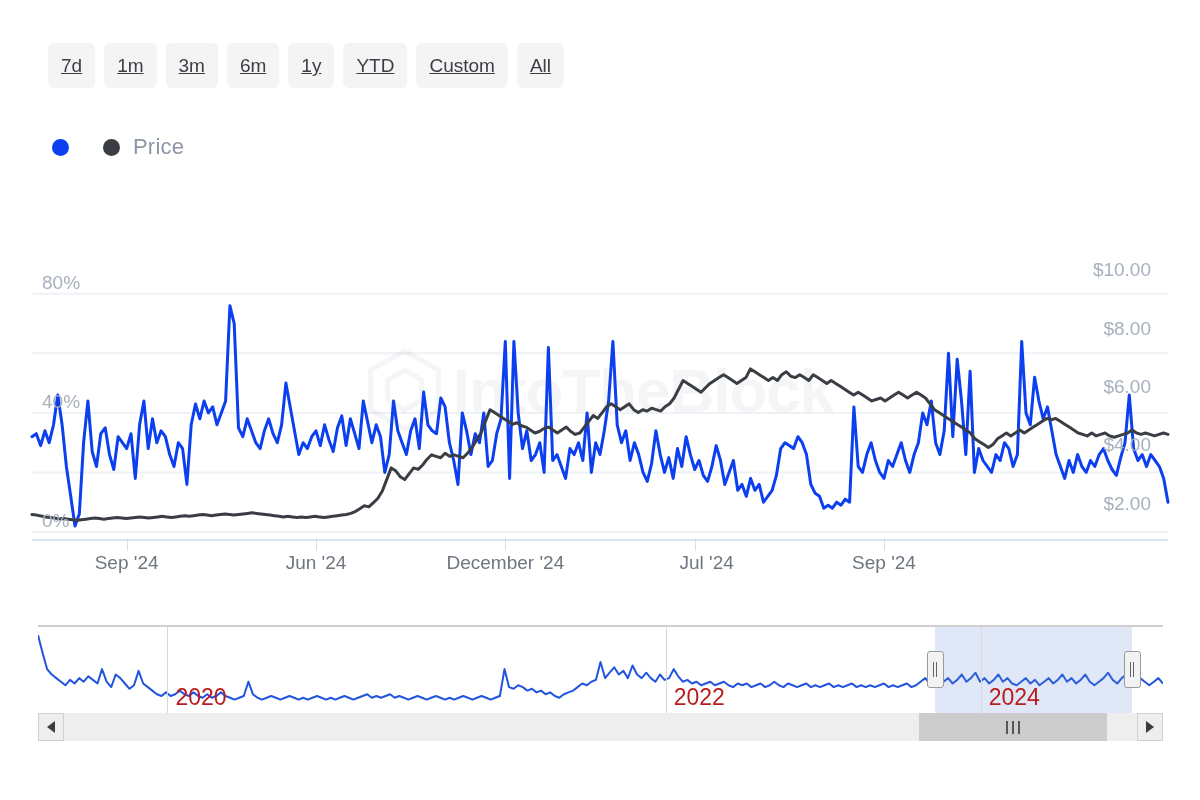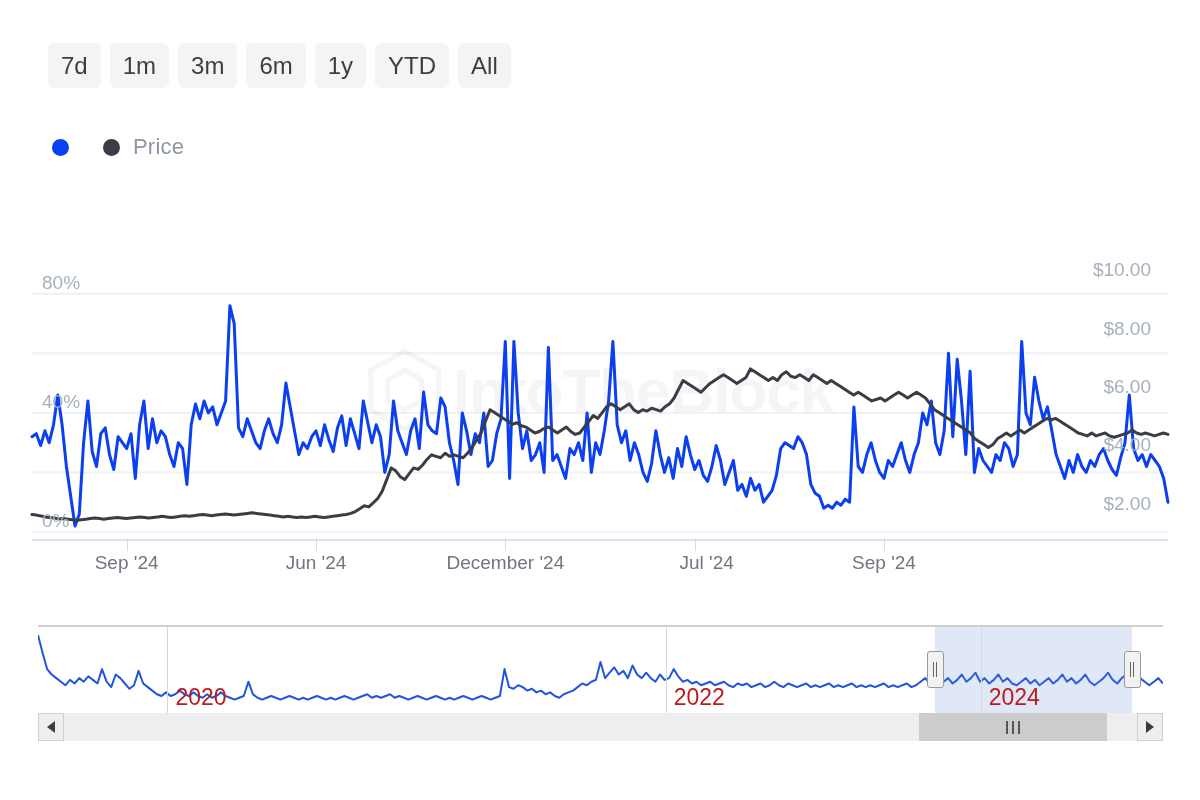--- a/index.html
+++ b/index.html
@@ -10,22 +10,22 @@
     font-family: "Liberation Sans", sans-serif;
     overflow: hidden;
   }
   #app { position: relative; width: 1200px; height: 800px; background:#fff; }
 
   
   .range-bar { position:absolute; left:48px; top:43px; display:flex; gap:9px; }
   .range-btn {
     background:#f4f4f4; border:none; border-radius:6px;
     padding:0 13px; height:45px; line-height:45px;
-    font-size:24px; color:#3b3f45; cursor:pointer;
-    font-family:"Liberation Sans", sans-serif; white-space:nowrap;
+    font-size:19px; color:#3b3f45; cursor:pointer;
+    font-family:"Liberation Sans", sans-serif; white-space:nowrap;text-decoration:underline;
   }
 
   
   .legend { position:absolute; left:52px; top:134px; display:flex; align-items:center; gap:34px; }
   .legend-item { display:flex; align-items:center; gap:13px; cursor:pointer; }
   .legend-dot { width:17px; height:17px; border-radius:50%; display:block; }
   .legend-label { font-size:22px; color:#8d96a5; letter-spacing:.2px; }
 
   
   #chart-area { position:absolute; left:0; top:236px; width:1200px; height:340px; }
@@ -78,20 +78,21 @@
 
 <div id="app">
 
   <div class="range-bar" id="range-bar">
       <button class="range-btn">7d</button>
       <button class="range-btn">1m</button>
       <button class="range-btn">3m</button>
       <button class="range-btn">6m</button>
       <button class="range-btn">1y</button>
       <button class="range-btn">YTD</button>
+      <button class="range-btn">Custom</button>
       <button class="range-btn">All</button>
     </div>
 
   <div class="legend" id="legend">
       <div class="legend-item">
         <span class="legend-dot" style="background: rgb(11, 63, 240);"></span>
       </div>
       <div class="legend-item">
         <span class="legend-dot" style="background: rgb(58, 62, 68);"></span>
         <span class="legend-label">Price</span>

